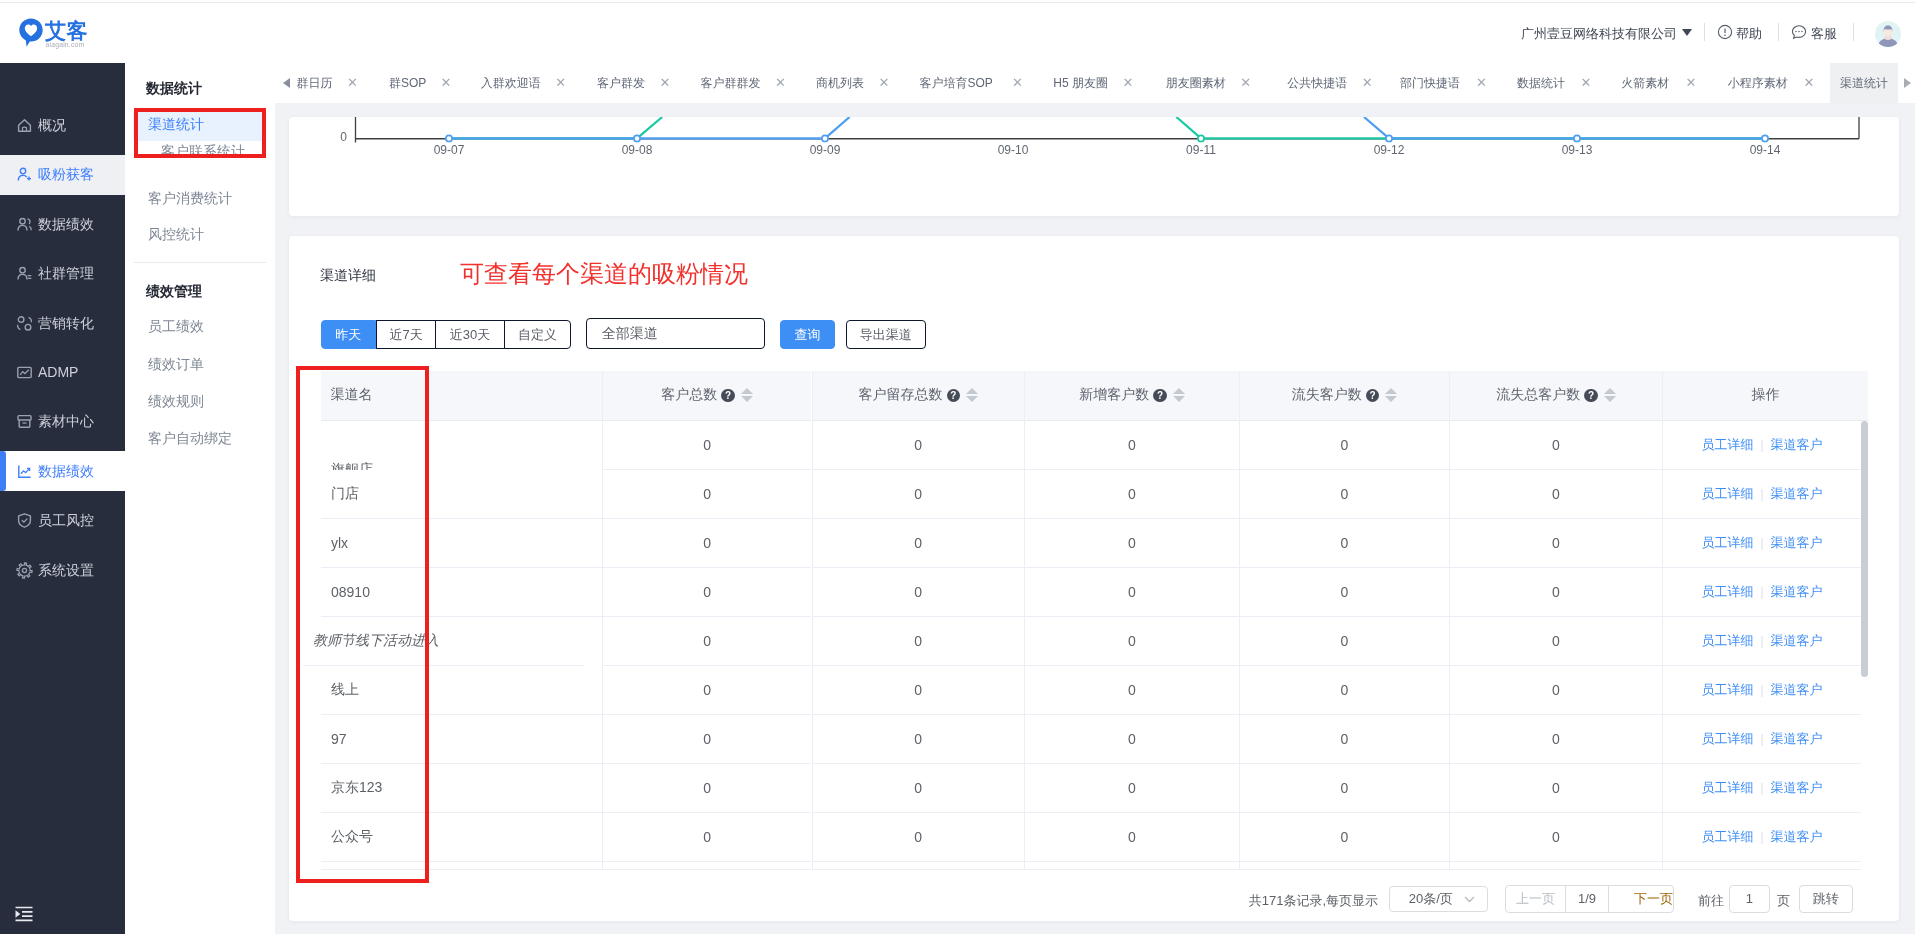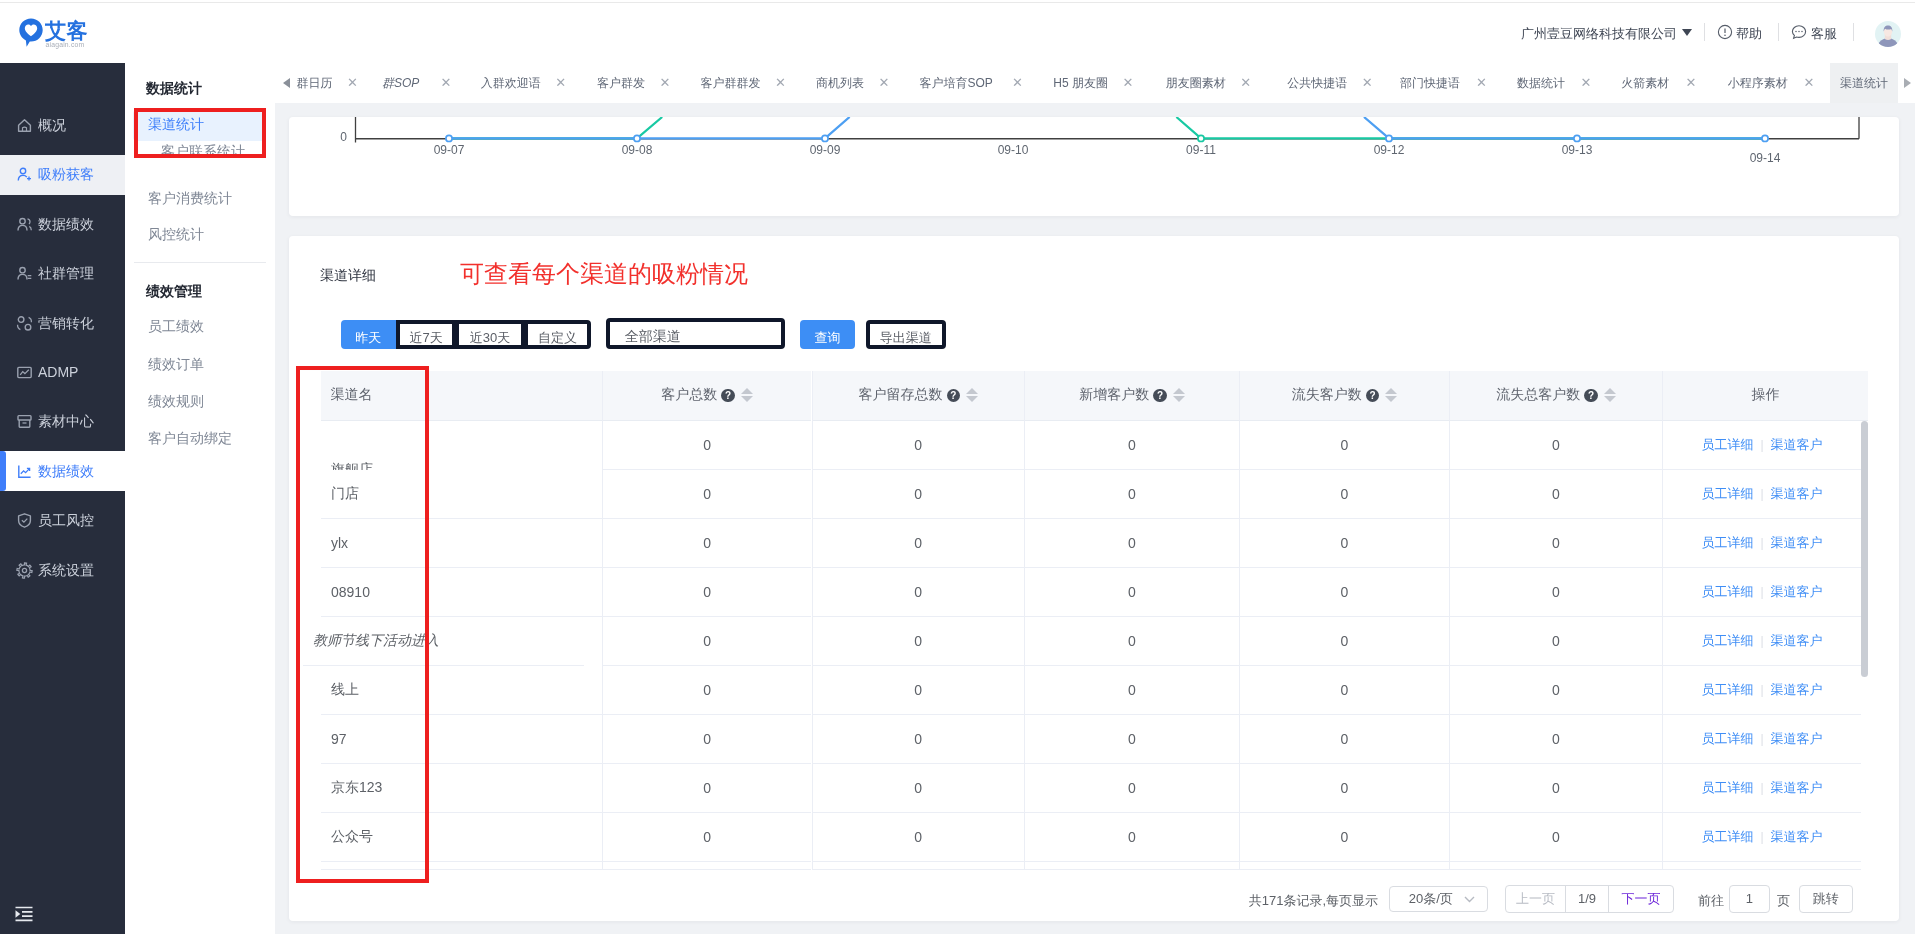--- a/index.html
+++ b/index.html
@@ -22,21 +22,21 @@
 .n2i { position:absolute; left:23px; font-size:14px; color:#7f8795; }
 
 #tabs { position:absolute; left:275px; top:63px; width:1640px; height:40px; background:#fff; z-index:4; }
 .tab { position:absolute; top:0; height:40px; line-height:40px; font-size:12px; color:#5f6776; }
 .tabx { position:absolute; top:0; height:40px; line-height:40px; font-size:13px; color:#a2a8b2; }
 
 #chartp { position:absolute; left:289px; top:117px; width:1610px; height:99px; background:#fff; border-radius:4px; box-shadow:0 1px 4px rgba(31,37,51,0.06); z-index:1; }
 #mainp { position:absolute; left:289px; top:236px; width:1610px; height:685px; background:#fff; border-radius:4px; box-shadow:0 1px 4px rgba(31,37,51,0.06); z-index:1; }
 .xlab { position:absolute; top:143px; width:60px; text-align:center; font-size:12px; color:#5f6670; z-index:2; }
 
-.fbtn { position:absolute; top:319.7px; height:29.6px; line-height:27.6px; text-align:center; font-size:13px; color:#5a5e66; background:#fff; border:4px solid #0f172a; z-index:2;margin-left:20px; }
+.fbtn { position:absolute; top:319.7px; height:29.6px; line-height:27.6px; text-align:center; font-size:13px; color:#5a5e66; background:#fff; border:1px solid #0f172a; z-index:2; }
 
 .th { position:absolute; top:371.3px; height:49.3px; background:#f5f7fa; border-bottom:1px solid #e8ecf2; font-size:14px; color:#5f646e; z-index:2; display:flex; align-items:center; justify-content:center; }
 .td { position:absolute; height:49.07px; border-bottom:1px solid #ebeef5; border-left:1px solid #ebeef5; font-size:14px; color:#5d6167; z-index:2; display:flex; align-items:center; justify-content:center; background:#fff; }
 .td.first { border-left:none; justify-content:flex-start; padding-left:10px; font-size:14px; }
 .qi { display:inline-block; width:13.5px; height:13.5px; border-radius:50%; background:#454c57; color:#fff; font-size:10px; font-weight:bold; text-align:center; line-height:13.5px; margin-left:4px; }
 .sorts { display:inline-block; margin-left:6px; width:12px; height:14px; position:relative; }
 .sorts:before { content:""; position:absolute; left:0; top:0; border-left:6px solid transparent; border-right:6px solid transparent; border-bottom:6px solid #c4c8cf; }
 .sorts:after { content:""; position:absolute; left:0; bottom:0; border-left:6px solid transparent; border-right:6px solid transparent; border-top:6px solid #c4c8cf; }
 .lnk { color:#3f8ef6; font-size:13px; }
 .lsep { color:#dcdfe6; margin:0 7px; font-size:12px; }
@@ -200,21 +200,21 @@
   <div class="n2i" style="top:255px;">员工绩效</div>
   <div class="n2i" style="top:292.7px;">绩效订单</div>
   <div class="n2i" style="top:330px;">绩效规则</div>
   <div class="n2i" style="top:367.3px;">客户自动绑定</div>
 </div>
 
 <div id="tabs">
   <div class="abs" style="left:8.3px; top:15px; border-top:5px solid transparent; border-bottom:5px solid transparent; border-right:7px solid #8a9099;"></div>
   <div class="tab" style="left:21.4px;">群日历</div>
     <div class="tabx" style="left:71.9px;">✕</div>
-  <div class="tab" style="left:107px;font-style:italic;">群SOP</div>
+  <div class="tab" style="left:114px;">群SOP</div>
     <div class="tabx" style="left:165.5px;">✕</div>
   <div class="tab" style="left:205.7px;">入群欢迎语</div>
     <div class="tabx" style="left:280.2px;">✕</div>
   <div class="tab" style="left:321.9px;">客户群发</div>
     <div class="tabx" style="left:384.4px;">✕</div>
   <div class="tab" style="left:425.4px;">客户群群发</div>
     <div class="tabx" style="left:499.9px;">✕</div>
   <div class="tab" style="left:540.9px;">商机列表</div>
     <div class="tabx" style="left:603.4px;">✕</div>
   <div class="tab" style="left:644.4px;">客户培育SOP</div>
@@ -255,21 +255,21 @@
   </svg>
 </div>
 <div class="abs" style="left:327px; top:130px; width:20px; text-align:right; font-size:12px; color:#5f6670; z-index:2;">0</div>
 <div class="xlab" style="left:419px;">09-07</div>
 <div class="xlab" style="left:607px;">09-08</div>
 <div class="xlab" style="left:795px;">09-09</div>
 <div class="xlab" style="left:983px;">09-10</div>
 <div class="xlab" style="left:1171px;">09-11</div>
 <div class="xlab" style="left:1359px;">09-12</div>
 <div class="xlab" style="left:1547px;">09-13</div>
-<div class="xlab" style="left:1735px;margin-top:8px;">09-14</div>
+<div class="xlab" style="left:1735px;">09-14</div>
 
 <div id="mainp"></div>
 <div class="abs" style="left:320px; top:267px; font-size:14px; color:#2f3440; z-index:2;">渠道详细</div>
 <div class="abs" style="left:460px; top:258px; font-size:24px; color:#f2302c; z-index:2;">可查看每个渠道的吸粉情况</div>
 
 <div id="filters">
   <div class="fbtn" style="left:321px; width:54.7px; background:#3d8ef5; border-color:#3d8ef5; color:#fff; border-radius:4px 0 0 4px; z-index:3;">昨天</div>
   <div class="fbtn" style="left:375.7px; width:60.7px;">近7天</div>
   <div class="fbtn" style="left:435.4px; width:69.2px;">近30天</div>
   <div class="fbtn" style="left:503.6px; width:67.8px; border-radius:0 4px 4px 0;">自定义</div>
@@ -418,21 +418,21 @@
 <div id="pager">
 <div class="abs" style="left:1200px; top:892px; width:178px; text-align:right; font-size:13px; color:#5d6167; z-index:2;">共171条记录,每页显示</div>
 <div class="abs" style="left:1388.8px; top:886px; width:99px; height:26px; border:1px solid #d9dce1; border-radius:4px; background:#fff; z-index:2; font-size:13px; color:#5d6167; line-height:24px; padding-left:19px;">20条/页
   <svg width="11" height="7" viewBox="0 0 11 7" style="position:absolute; right:12px; top:9px;">
         <path d="M1 1 L5.5 5.5 L10 1" fill="none" stroke="#b6bac2" stroke-width="1.4"></path>
       </svg>
 </div>
 <div class="abs" style="left:1505px; top:885px; height:28px; display:flex; z-index:2; border:1px solid #d9dce1; border-radius:4px; background:#fff; font-size:13px;">
   <div style="width:60px; line-height:26px; text-align:center; color:#b8bcc4; border-right:1px solid #d9dce1;">上一页</div>
   <div style="width:43px; line-height:26px; text-align:center; color:#5d6167; border-right:1px solid #d9dce1;">1/9</div>
-  <div style="width:64px; line-height:26px; text-align:center; color:#6d28d9;">下一页</div>
+  <div style="width:64px; line-height:26px; text-align:right; color:#a16207;">下一页</div>
 </div>
 <div class="abs" style="left:1698px; top:892px; font-size:13px; color:#5d6167; z-index:2;">前往</div>
 <div class="abs" style="left:1729px; top:885px; width:40.6px; height:28px; border:1px solid #d9dce1; border-radius:4px; background:#fff; z-index:2; font-size:13px; color:#5d6167; line-height:26px; text-align:center;">1</div>
 <div class="abs" style="left:1777px; top:892px; font-size:13px; color:#5d6167; z-index:2;">页</div>
 <div class="abs" style="left:1798.6px; top:885px; width:54.4px; height:28px; border:1px solid #d9dce1; border-radius:4px; background:#fff; z-index:2; font-size:13px; color:#5d6167; line-height:26px; text-align:center;">跳转</div>
 </div>
 
 <div class="redbox" style="left:133.6px; top:107.7px; width:132.8px; height:50.1px; z-index:9;"></div>
 <div class="redbox" style="left:296px; top:366px; width:133px; height:517px; border-width:4.5px;"></div>
 

